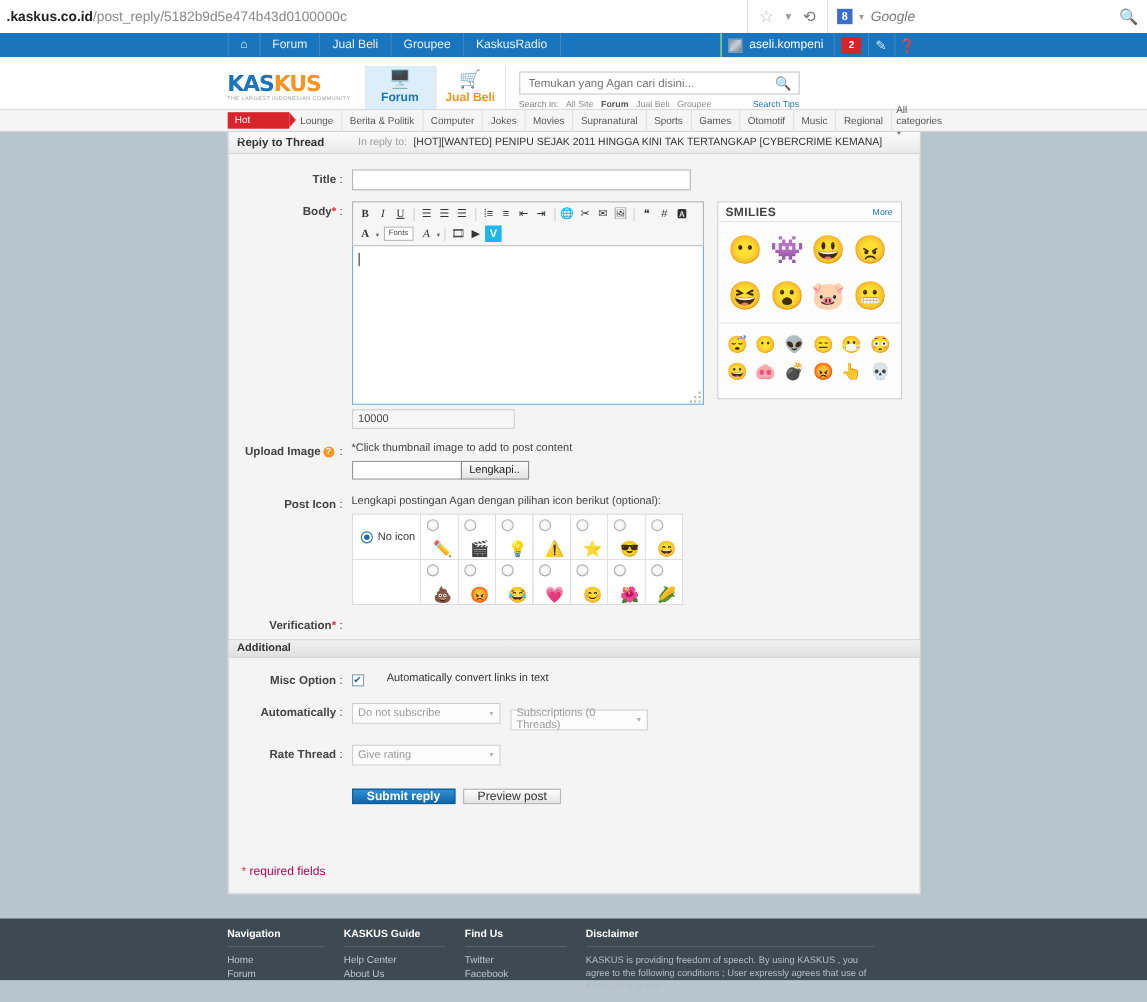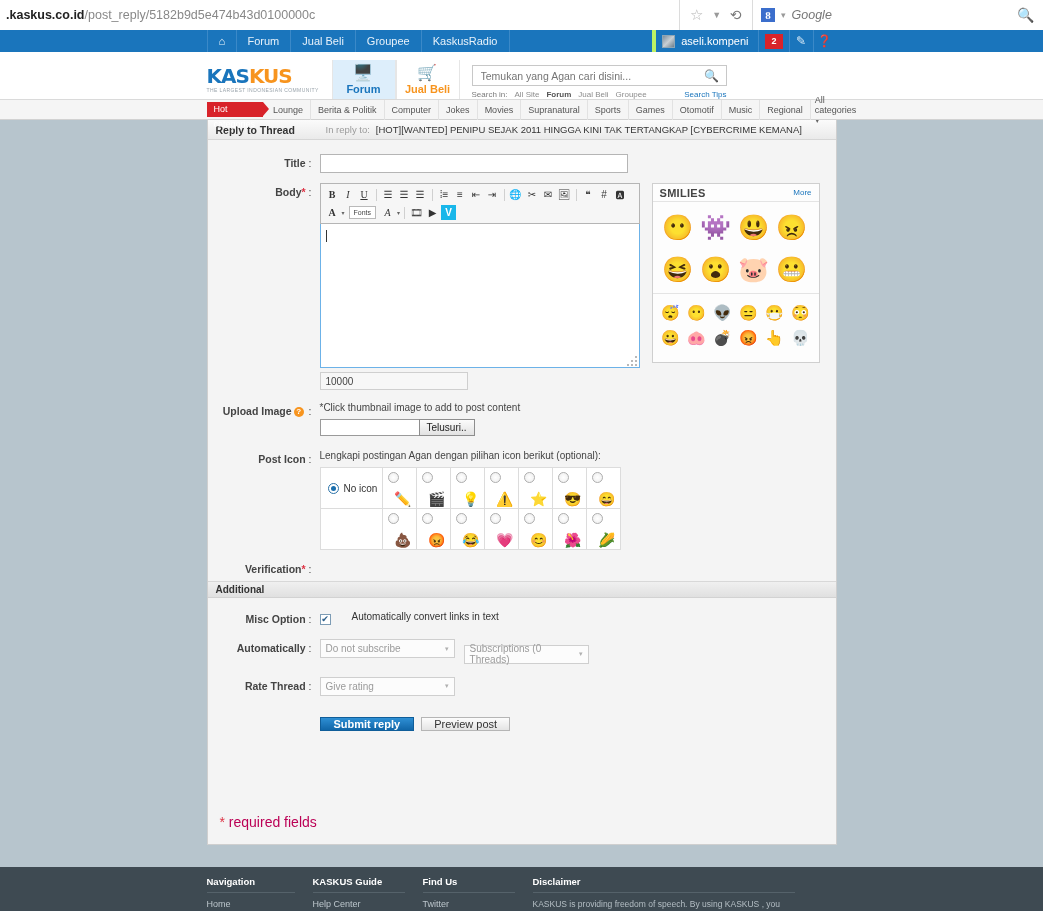--- a/index.html
+++ b/index.html
@@ -53,21 +53,21 @@
   .tn-left { display:flex; align-items:center; height:22px; }
   .tn-item {
     padding:0 11px; height:22px; line-height:22px; color:#e8f2fa;
     border-right:1px solid #3b89c8; white-space:nowrap;
   }
   .tn-item:first-child { border-left:1px solid #3b89c8; }
   .tn-home { width:30px; text-align:center; }
   .tn-right { margin-left:auto; display:flex; align-items:center; height:22px; }
   .tn-user {
     padding:0 10px 0 6px; height:22px; line-height:22px;
-    display:flex; align-items:center; gap:6px; border-left:4px solid #bef264;
+    display:flex; align-items:center; gap:6px; border-left:1px solid #bef264;
   }
   .avatar-mini {
     width:13px; height:13px;
     background:linear-gradient(135deg,#7d8f9e 0%,#c8cfd4 50%,#6d7f8d 100%);
     border:1px solid #8fa6b5;
   }
   .tn-badge {
     background:#d8232a; color:#fff; font-size:9px; font-weight:bold;
     padding:0 6px; height:15px; line-height:15px; margin:0 0 0 0;
   }
@@ -290,21 +290,21 @@
   .btn-primary {
     height:22px; background:linear-gradient(#2e8fd4,#1166a8);
     border:1px solid #0f5d99; color:#fff; font-size:11px; font-weight:bold;
     padding:0 13px; line-height:20px;
   }
   .btn-default {
     height:22px; background:linear-gradient(#fcfcfc,#e4e4e4);
     border:1px solid #b5b5b5; color:#333; font-size:11px;
     padding:0 12px; line-height:20px; margin-left:4px;
   }
-  .required-note { font-size:14px; color:#b05; padding:0 0 0 12px;margin-top:28px; }
+  .required-note { font-size:11px; color:#b05; padding:0 0 0 12px; }
   .required-note .st { color:#d34; }
   .form-bottom { height:42px; }
 
   
   .footer { background:#3e4a52; color:#ccd4d9; height:56px; margin-top:22px; }
   .footer-inner { width:630px; margin:0 auto; display:flex; padding-top:9px; }
   .fcol { padding-right:18px; }
   .fcol.c1 { width:106px; }
   .fcol.c2 { width:110px; }
   .fcol.c3 { width:110px; }
@@ -514,21 +514,21 @@
           </div>
         </div>
       </div>
 
       <div class="row" style="margin-top:12px;">
         <div class="row-label"><span>Upload Image</span><span class="help-badge">?</span><span class="colon">:</span></div>
         <div class="row-field">
           <div class="hint">*Click thumbnail image to add to post content</div>
           <div class="file-row">
             <span class="file-input"></span>
-            <span class="btn-browse">Telusuri..</span>
+            <span class="btn-browse">Lengkapi..</span>
           </div>
         </div>
       </div>
 
       <div class="row" style="margin-top:14px;">
         <div class="row-label"><span>Post Icon</span><span class="colon">:</span></div>
         <div class="row-field">
           <div class="hint">Lengkapi postingan Agan dengan pilihan icon berikut (optional):</div>
           <table class="icon-table">
             <tbody>

